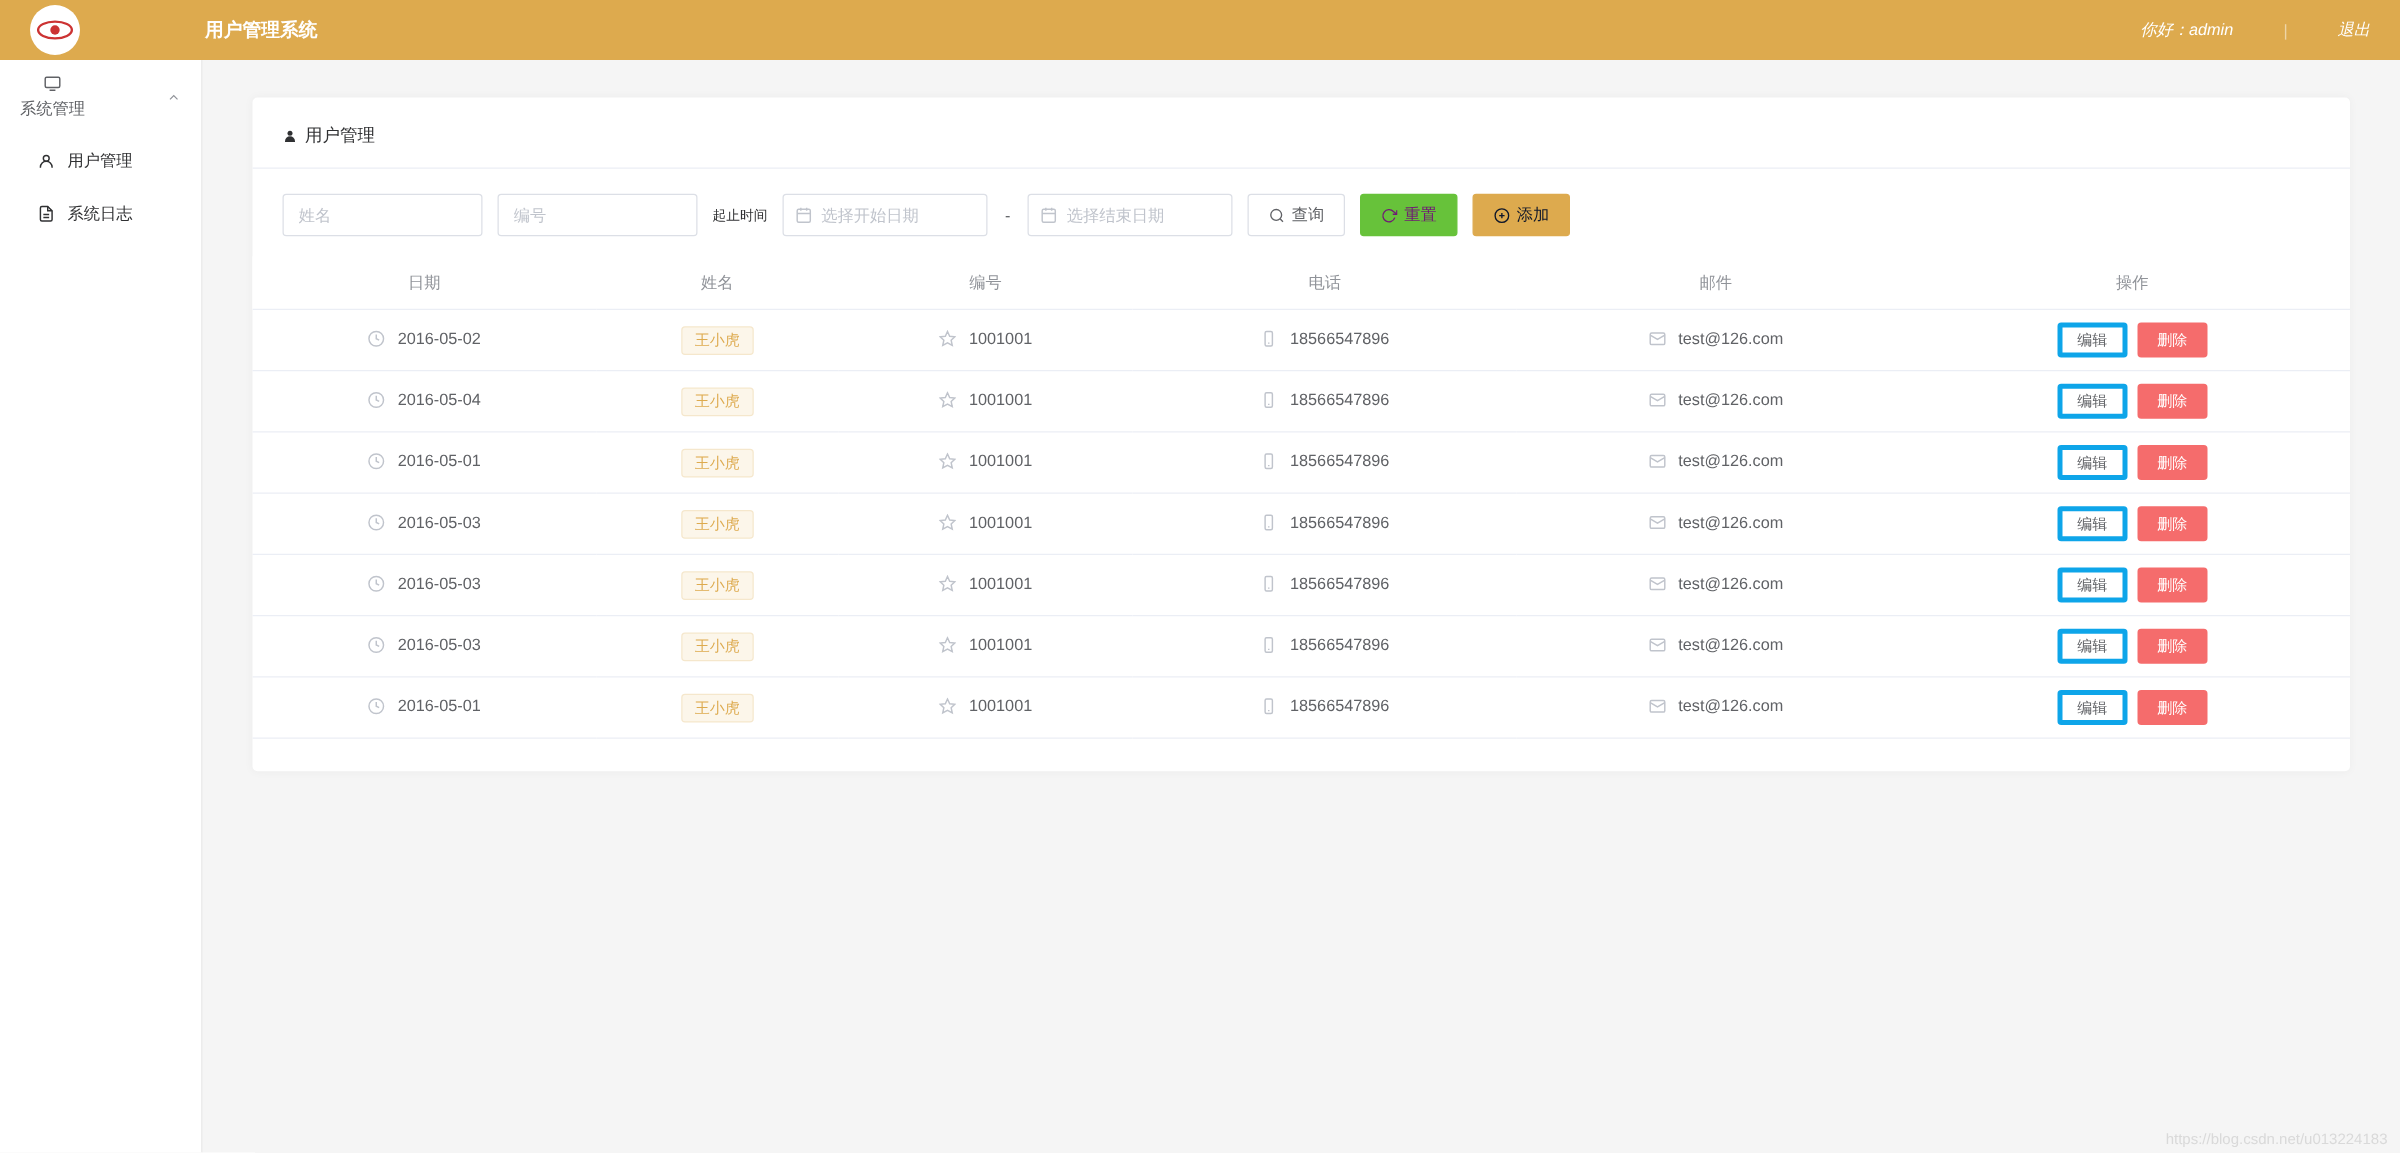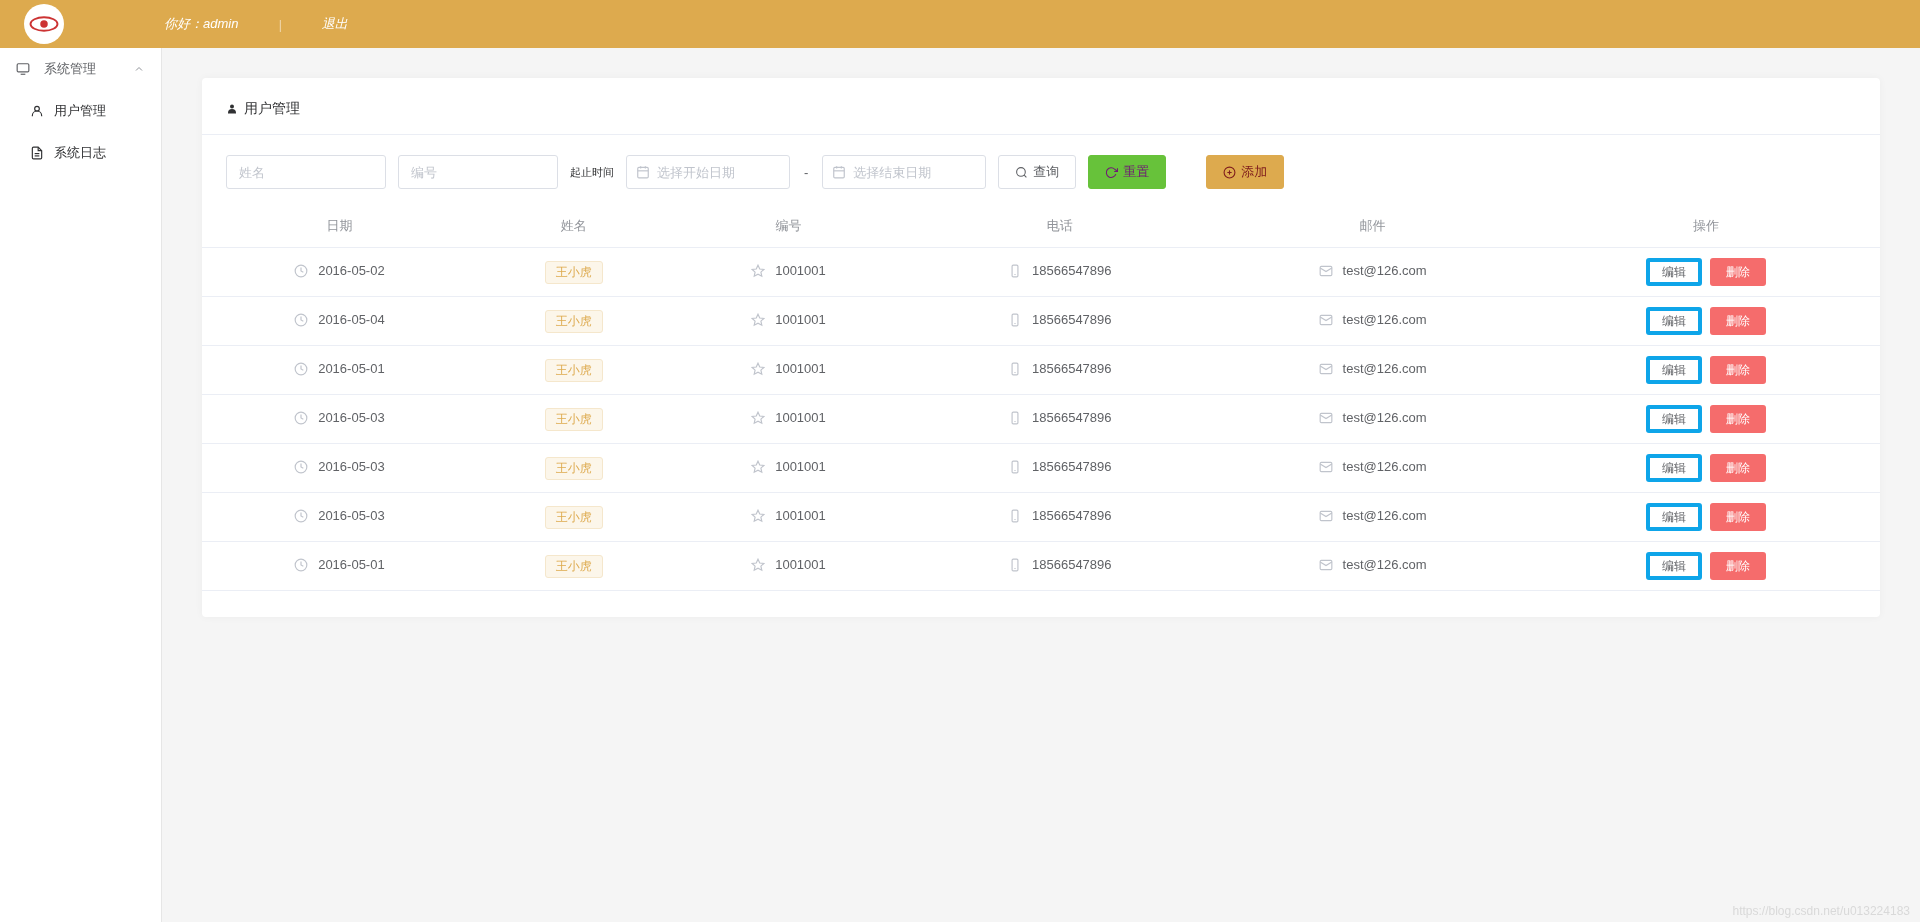--- a/index.html
+++ b/index.html
@@ -9,40 +9,40 @@
     .logo { width: 40px; height: 40px; border-radius: 50%; background: #fff; display: flex; align-items: center; justify-content: center; margin-right: 100px; }
     .logo svg { width: 30px; height: 20px; }
     .brand { font-size: 15px; font-weight: 600; flex: 1; }
     .user-info { display: flex; align-items: center; gap: 40px; font-size: 13px; font-style: italic; }
     .divider { color: rgba(255,255,255,0.5); }
     .logout { cursor: pointer; }
     
     .layout { display: flex; height: calc(100vh - 48px); }
     .sidebar { width: 162px; background: #fff; border-right: 1px solid #e6e6e6; }
     .menu-group { padding: 12px 16px; display: flex; align-items: center; justify-content: space-between; cursor: pointer; }
-    .menu-group-left { display: flex; align-items: center; gap: 14px; }
+    .menu-group-left { display: flex; align-items: center; gap: 4px; flex-direction: column; }
     .menu-item { padding: 12px 16px 12px 30px; display: flex; align-items: center; gap: 10px; cursor: pointer; color: #303133; }
     
     .main { flex: 1; padding: 30px 40px; overflow: auto; }
     .panel { background: #fff; border-radius: 4px; padding: 22px 0 26px; box-shadow: 0 0 8px rgba(0,0,0,0.04); }
     .panel-title { padding: 0 24px 16px; display: flex; align-items: center; gap: 6px; font-size: 14px; color: #303133; border-bottom: 1px solid #ebeef5; }
     
     .filters { padding: 20px 24px 16px; display: flex; align-items: center; gap: 12px; flex-wrap: wrap; }
     .input { height: 34px; border: 1px solid #dcdfe6; border-radius: 3px; padding: 0 12px; font-size: 13px; color: #606266; background: #fff; }
     .input::placeholder { color: #c0c4cc; }
     .input-name { width: 160px; }
     .input-code { width: 160px; }
     .label { font-size: 11px; color: #303133; }
     .date-input-wrap { position: relative; display: inline-flex; align-items: center; }
     .date-input-wrap .cal-icon { position: absolute; left: 10px; color: #c0c4cc; pointer-events: none; }
     .date-input { width: 164px; padding-left: 30px; }
     .dash { color: #606266; padding: 0 2px; }
     .btn { height: 34px; border: 1px solid #dcdfe6; border-radius: 3px; padding: 0 16px; font-size: 13px; background: #fff; color: #606266; cursor: pointer; display: inline-flex; align-items: center; gap: 5px; }
     .btn-green { background: #67c23a; border-color: #67c23a; color: #701a75; }
-    .btn-gold { background: #ddaa4e; border-color: #ddaa4e; color: #7f1d1d; margin-left: 28px; }
+    .btn-gold { background: #ddaa4e; border-color: #ddaa4e; color: #0f172a; }
     
     .table { width: 100%; border-collapse: collapse; }
     .table th { padding: 12px 10px; color: #909399; font-weight: 500; background: #fff; border-bottom: 1px solid #ebeef5; font-size: 13px; white-space: nowrap; text-align: center; }
     .table td { padding: 10px; border-bottom: 1px solid #ebeef5; font-size: 13px; color: #606266; text-align: center; white-space: nowrap; }
     .cell-icon-text { display: inline-flex; align-items: center; gap: 10px; }
     .cell-icon { color: #c0c4cc; }
     .tag { display: inline-block; padding: 2px 10px; border: 1px solid #d9ecff; background: #ecf5ff; color: #ddaa4e; border-color: #f5e7cc; background: #fcf6ea; border-radius: 3px; font-size: 12px; }
     .btn-sm { height: 28px; padding: 0 12px; border: 4px solid #0ea5e9; border-radius: 3px; background: #fff; font-size: 12px; cursor: pointer; color: #606266; }
     .btn-sm.red { background: #f56c6c; border-color: #f56c6c; color: #fff; }
     .actions { display: inline-flex; gap: 8px; }
@@ -59,20 +59,21 @@
 </head>
 <body>
 
 <div class="header">
   <div class="logo">
     <svg viewBox="0 0 40 24">
         <ellipse cx="20" cy="12" rx="18" ry="9" fill="none" stroke="#cc3333" stroke-width="2.5"></ellipse>
         <circle cx="20" cy="12" r="5" fill="#cc3333"></circle>
       </svg>
   </div>
+  <div class="brand">用户管理系统</div>
   <div class="user-info">
     <span><span>你好：</span><span>admin</span></span>
     <span class="divider">|</span>
     <span class="logout">退出</span>
   </div>
 </div>
 
 <div class="layout">
   <aside class="sidebar">
     <div class="menu-group">

